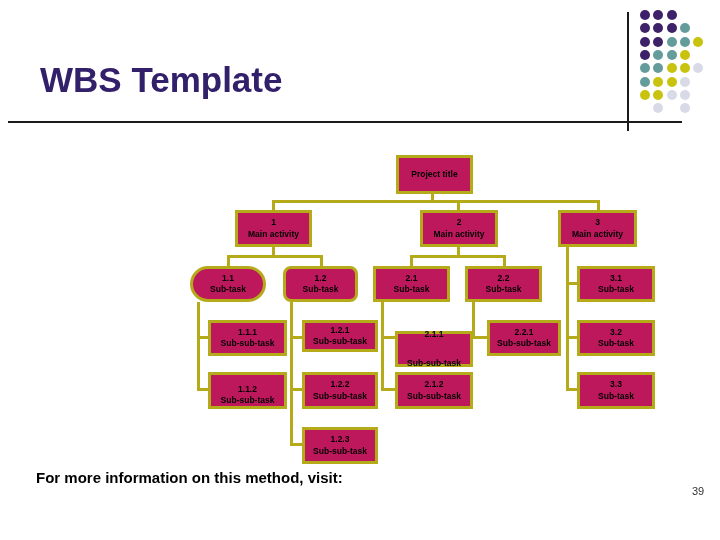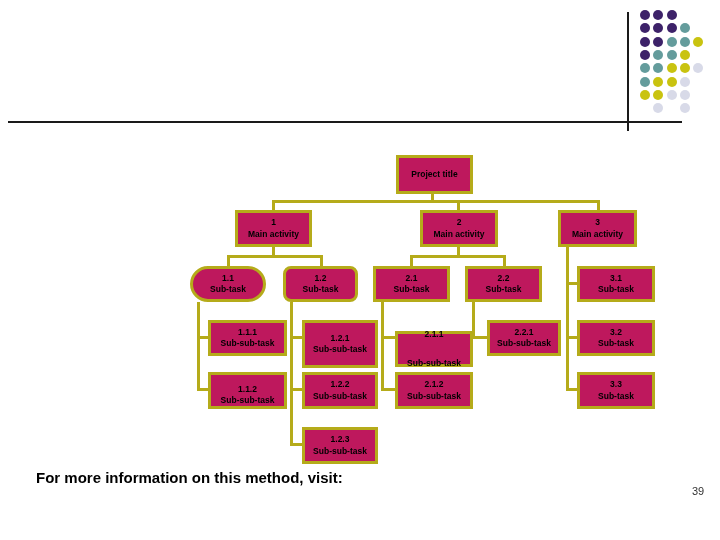--- a/index.html
+++ b/index.html
@@ -30,21 +30,21 @@
   .pos-root  { left:396px; top:155px; width:77px; height:39px; }
   .pos-n1    { left:235px; top:210px; width:77px; height:37px; }
   .pos-n2    { left:420px; top:210px; width:78px; height:37px; }
   .pos-n3    { left:558px; top:210px; width:79px; height:37px; }
   .pos-n1_1  { left:190px; top:266px; width:76px; height:36px;border-radius:18px; }
   .pos-n1_2  { left:283px; top:266px; width:75px; height:36px;border-radius:8px; }
   .pos-n2_1  { left:373px; top:266px; width:77px; height:36px; }
   .pos-n2_2  { left:465px; top:266px; width:77px; height:36px; }
   .pos-n3_1  { left:577px; top:266px; width:78px; height:36px;align-items:center; }
   .pos-n1_1_1{ left:208px; top:320px; width:79px; height:36px; }
-  .pos-n1_2_1{ left:302px; top:320px; width:76px; height:48px; }
+  .pos-n1_2_1{ left:302px; top:320px; width:76px; height:32px; }
   .pos-n2_1_1{ left:395px; top:331px; width:78px; height:36px;gap:18px; }
   .pos-n2_2_1{ left:487px; top:320px; width:74px; height:36px; }
   .pos-n3_2  { left:577px; top:320px; width:78px; height:36px; }
   .pos-n1_1_2{ left:208px; top:372px; width:79px; height:37px;justify-content:flex-end; }
   .pos-n1_2_2{ left:302px; top:372px; width:76px; height:37px; }
   .pos-n2_1_2{ left:395px; top:372px; width:78px; height:37px; }
   .pos-n3_3  { left:577px; top:372px; width:78px; height:37px; }
   .pos-n1_2_3{ left:302px; top:427px; width:76px; height:37px; }
 
   
@@ -125,20 +125,21 @@
       <div class="dot" style="left: 39.9px; top: 66.5px; background: rgb(216, 218, 232);"></div>
       <div class="dot" style="left: 0px; top: 79.8px; background: rgb(201, 195, 16);"></div>
       <div class="dot" style="left: 13.3px; top: 79.8px; background: rgb(201, 195, 16);"></div>
       <div class="dot" style="left: 26.6px; top: 79.8px; background: rgb(216, 218, 232);"></div>
       <div class="dot" style="left: 39.9px; top: 79.8px; background: rgb(216, 218, 232);"></div>
       <div class="dot" style="left: 13.3px; top: 93.1px; background: rgb(216, 218, 232);"></div>
       <div class="dot" style="left: 39.9px; top: 93.1px; background: rgb(216, 218, 232);"></div>
     </div>
   <div class="v-divider"></div>
 
+  <h1 class="title">WBS Template</h1>
   <div class="title-rule"></div>
 
   <div>
 
     <div class="conn c-root-v"></div>
     <div class="conn c-busA"></div>
     <div class="conn c-a1"></div>
     <div class="conn c-a2"></div>
     <div class="conn c-a3"></div>
     <div class="conn c-n1-v"></div>

